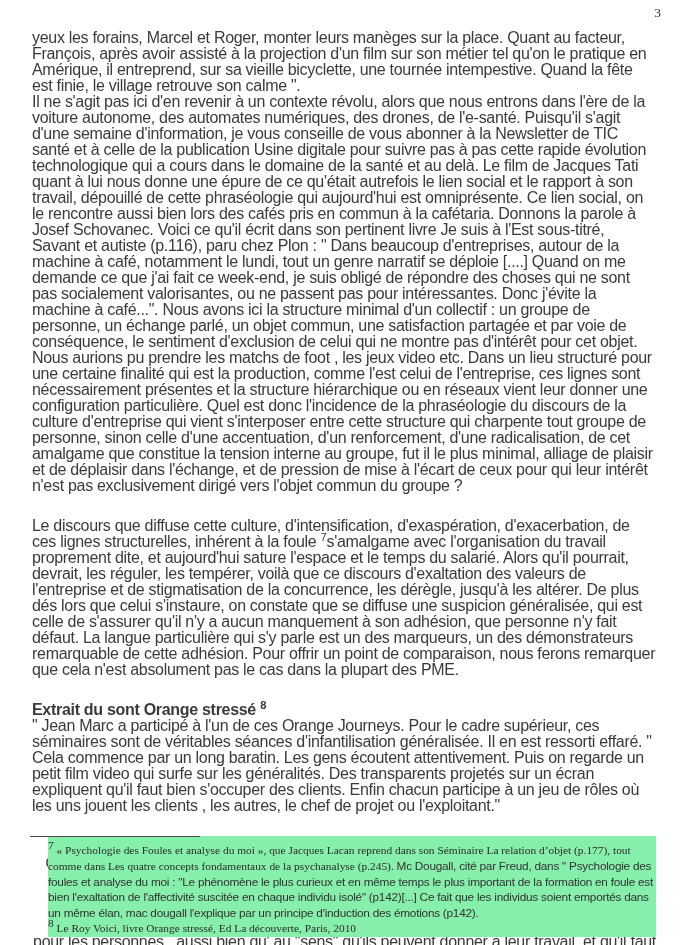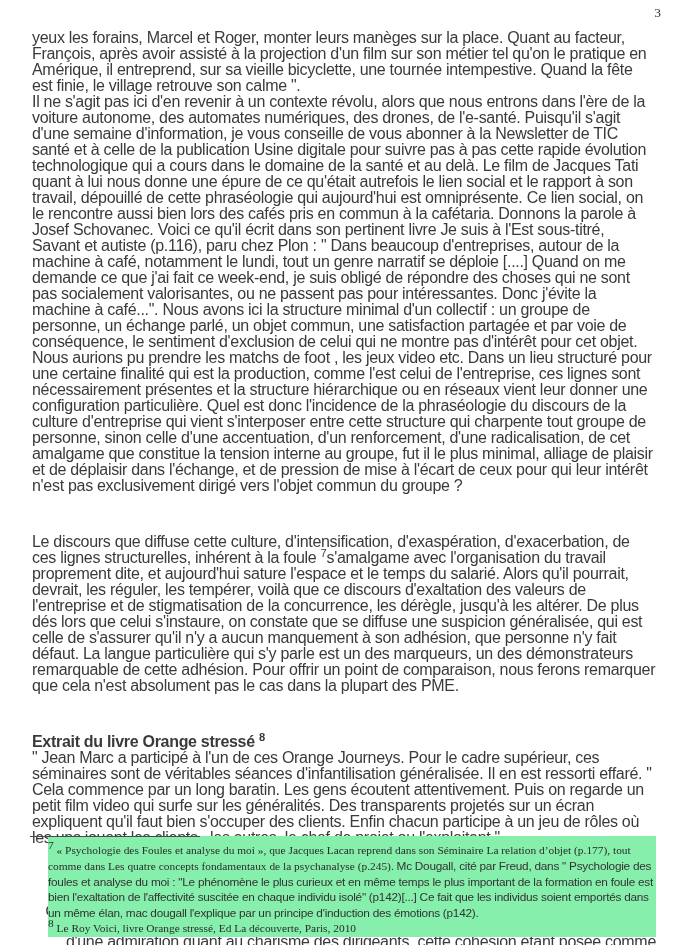--- a/index.html
+++ b/index.html
@@ -15,21 +15,21 @@
     position:absolute; top:5px; right:23px;
     font-family:"Liberation Serif", serif;
     font-size:13.5px; color:#2f2f2f;
   }
   .doc-body {
     position:absolute; left:32px; right:28px; top:30px;
     font-size:16px; line-height:16px; letter-spacing:-0.3px;
     text-align:left;
   }
   .para { margin:0; }
-  .para.gap { margin-top:40px; }
+  .para.gap { margin-top:24px; }
   .para.indent { text-indent:58px;text-align:right; }
   .para.heading { font-weight:bold; }
   .it { }
   .bd { font-weight:bold; }
   sup { vertical-align:super; font-size:70%; line-height:0; }
   .footnotes {
     position:absolute; left:48px; right:28px; bottom:8px;
     background:#86efac; z-index:2;
     font-size:11.8px; line-height:15.6px; letter-spacing:-0.25px;
     color:#333333;
@@ -48,21 +48,21 @@
 </style>
 </head>
 <body>
 
 <div class="page">
   <div class="page-number">3</div>
   <main class="doc-body">
       <p class="para"><span>yeux les forains, Marcel et Roger, monter leurs manèges sur la place. Quant au facteur, François, après avoir assisté à la projection d'un film sur son métier tel qu'on le pratique en Amérique, il entreprend, sur sa vieille bicyclette, une tournée intempestive. Quand la fête est finie, le village retrouve son calme ".</span></p>
       <p class="para"><span>Il ne s'agit pas ici d'en revenir à un contexte révolu, alors que nous entrons dans l'ère de la voiture autonome, des automates numériques, des drones, de l'e-santé. Puisqu'il s'agit d'une semaine d'information, je vous conseille de vous abonner à la Newsletter de </span><span class="it">TIC santé</span><span> et à celle de la publication </span><span class="it">Usine digitale</span><span> pour suivre pas à pas cette rapide évolution technologique qui a cours dans le domaine de la santé et au delà.  Le film de Jacques Tati quant à lui nous donne une épure de ce qu'était autrefois le lien social et le rapport à son travail, dépouillé de cette phraséologie qui aujourd'hui est omniprésente. Ce lien social, on le rencontre aussi bien lors des cafés pris en commun à la cafétaria. Donnons la parole à Josef Schovanec. Voici ce qu'il écrit dans son pertinent livre </span><span class="it">Je suis à l'Est</span><span> sous-titré, </span><span class="it">Savant et autiste</span><span> (p.116), paru chez Plon : " Dans beaucoup d'entreprises, autour de la machine à café, notamment le lundi, tout un genre narratif se déploie [....] Quand on me demande ce que j'ai fait ce week-end, je suis obligé de répondre des choses qui ne sont pas socialement valorisantes, ou ne passent pas pour intéressantes. Donc j'évite la machine à café...". Nous avons ici la structure minimal d'un collectif : un groupe de personne, un échange parlé, un objet commun, une satisfaction partagée et par voie de conséquence, le sentiment d'exclusion de celui qui ne montre pas d'intérêt pour cet objet. Nous aurions pu prendre les matchs de foot , les jeux video etc. Dans un lieu structuré pour une certaine finalité qui est la production, comme l'est celui de l'entreprise, ces lignes sont nécessairement présentes et la structure hiérarchique ou en réseaux vient leur donner une configuration particulière. Quel est donc l'incidence de la phraséologie du discours de la culture d'entreprise qui vient s'interposer entre cette structure qui charpente tout groupe de personne, sinon celle d'une accentuation, d'un renforcement, d'une radicalisation, de cet amalgame  que constitue la tension interne au groupe, fut il le plus minimal, alliage de plaisir et de déplaisir dans l'échange,  et de pression de mise à l'écart de ceux pour qui leur intérêt n'est pas exclusivement dirigé vers l'objet commun du groupe ?</span></p>
       <p class="para gap"><span>Le discours que diffuse cette culture, d'intensification, d'exaspération, d'exacerbation, de ces lignes structurelles, inhérent à la foule </span><sup>7</sup><span>s'amalgame avec l'organisation du travail proprement dite, et aujourd'hui sature l'espace et le temps du salarié. Alors qu'il pourrait,  devrait,  les réguler, les tempérer, voilà que ce discours d'exaltation des valeurs de l'entreprise et de stigmatisation de la concurrence, les dérègle, jusqu'à les altérer. De plus dés lors que celui s'instaure, on constate que se diffuse une suspicion généralisée, qui est celle de s'assurer qu'il n'y a aucun manquement à son adhésion, que personne n'y fait défaut. La langue particulière qui s'y parle est un des marqueurs, un des démonstrateurs remarquable de cette adhésion. Pour offrir un point de comparaison, nous ferons remarquer que cela n'est absolument pas le cas dans la plupart des PME.</span></p>
-      <p class="para heading gap"><span class="bd">Extrait du livre </span><span class="it bd">Orange stressé</span><span class="bd"> </span><sup class="bd">8</sup></p>
+      <p class="para heading gap"><span class="bd">Extrait du sont </span><span class="it bd">Orange stressé</span><span class="bd"> </span><sup class="bd">8</sup></p>
       <p class="para"><span>" Jean Marc a participé à l'un de ces Orange </span><span class="it">Journeys</span><span>. Pour le cadre supérieur, ces séminaires sont de véritables séances d'infantilisation généralisée. Il en est ressorti effaré. " Cela commence par un long baratin. Les gens écoutent attentivement. Puis on regarde un petit film video qui surfe sur les généralités. Des transparents projetés sur un écran expliquent qu'il faut bien s'occuper des clients. Enfin chacun participe à un jeu de rôles où les uns jouent les clients , les autres, le chef de projet ou l'exploitant."</span></p>
       <p class="para gap indent"><span>La culture d’entreprise, mise en oeuvre dans toutes les organisations de travail d'aujourd'hui, veut offrir le visage d’une communauté, d’un collectif de travail, scellé par un consensus sur les valeurs de l'entreprise,  accompagné de la fierté d'y travailler et aussi d'une admiration quant au charisme des dirigeants, cette cohésion étant posée comme participant de la  garantie des résultats financiers ou de la productivité. Mais l'actualité montre que cette mise en foule, cette prise en masse  a aussi des inconvénients majeurs pour les personnes ,  aussi bien qu' au "sens" qu'ils peuvent donner à leur travail,  et qu'il faut considérer aujourd'hui comme un des éléments de leur santé mentale. C'est en tous cas ce que démontre ce qui se passe aujourd'hui dans le monde du travail, qui inclue aussi bien ceux qui n'y ont pas ou</span></p>
     </main>
   <section class="footnotes">
     <div class="fn-sep"></div>
     <div>
         <p class="footnote"><sup class="serif">7</sup><span class="serif"> « Psychologie des Foules et analyse du moi », que Jacques Lacan reprend dans son Séminaire </span><span class="it serif">La relation d’objet</span><span class="serif"> (p.177), tout comme dans </span><span class="it serif">Les quatre concepts fondamentaux de la psychanalyse</span><span class="serif"> (p.245). </span><span>Mc Dougall, cité par Freud, dans " Psychologie des foules et analyse du moi : "Le phénomène le plus curieux et en même temps le plus important de la formation en foule est bien l'exaltation de l'affectivité suscitée en chaque individu isolé" (p142)[...] Ce fait que les individus soient emportés dans un même élan, mac dougall l'explique par un principe d'induction des émotions (p142).</span></p>
         <p class="footnote"><sup class="serif">8</sup><span class="serif"> Le Roy Voici, livre </span><span class="it serif">Orange stressé</span><span class="serif">, Ed La découverte, Paris, 2010</span></p>
       </div>
   </section>

